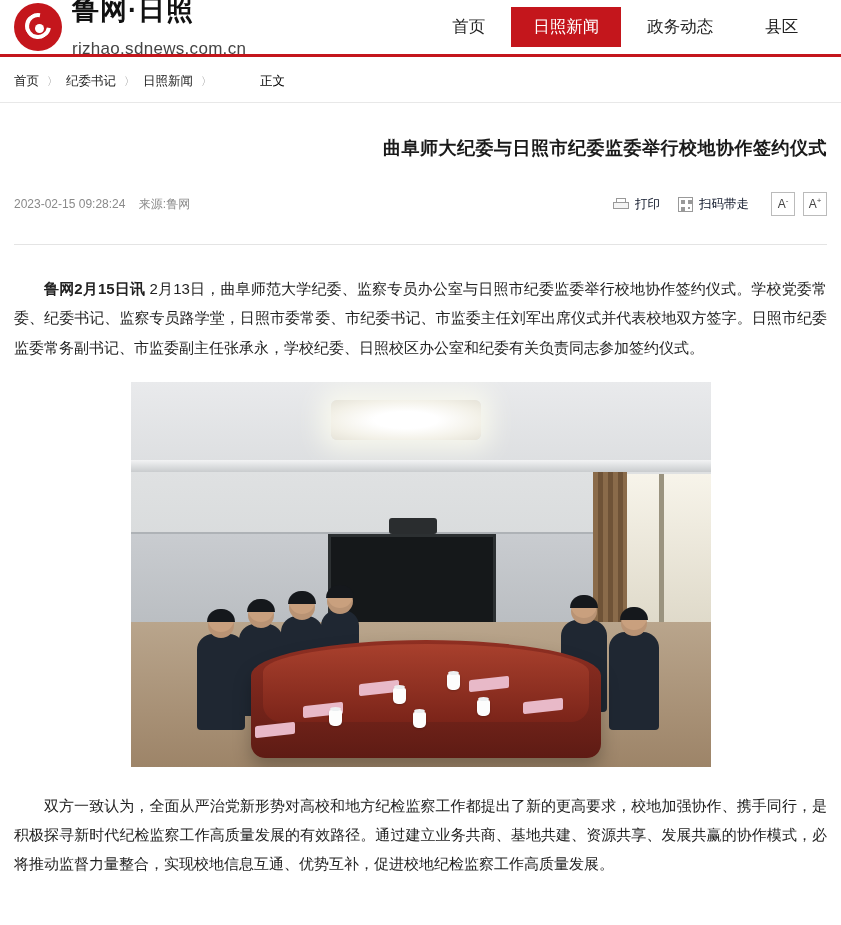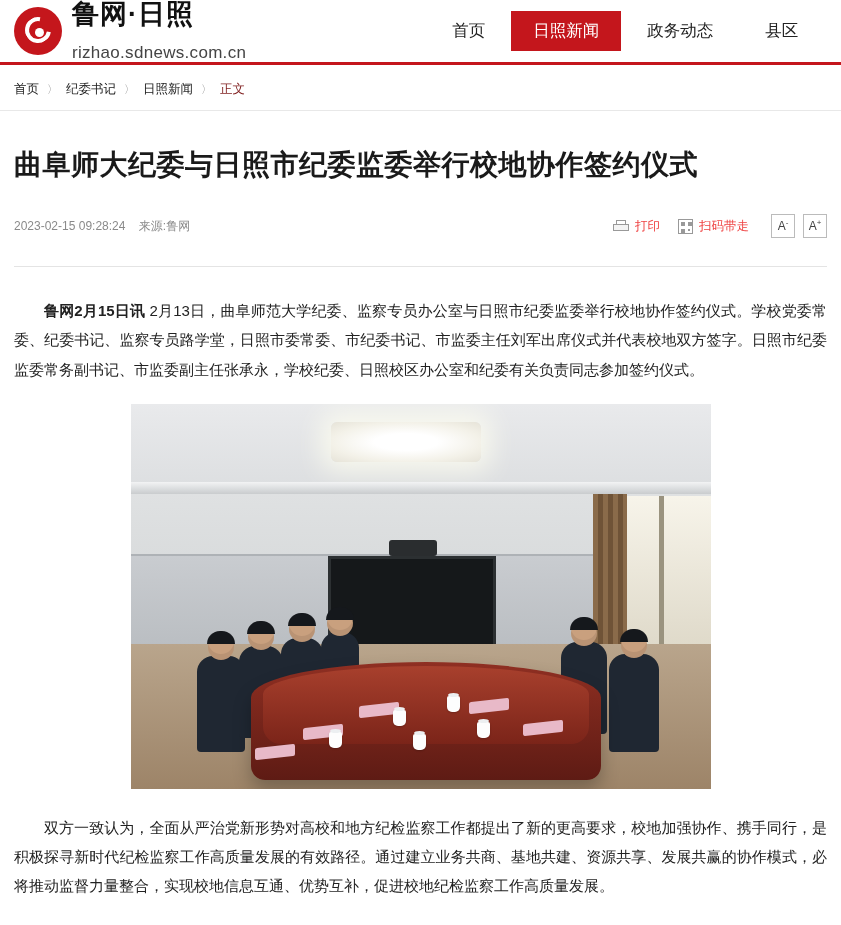--- a/index.html
+++ b/index.html
@@ -10,21 +10,21 @@
   body {
     width: 841px;
     min-height: 925px;
     font-family: "Liberation Sans", sans-serif;
     color: #333;
     -webkit-font-smoothing: antialiased;
   }
   
   .site-header {
     position: relative;
-    height: 62px;
+    height: 54px;
     display: flex;
     align-items: center;
     padding: 4px 14px;
     box-sizing: border-box;
   }
   .brand {
     display: flex;
     align-items: center;
     gap: 10px;
   }
@@ -105,38 +105,39 @@
   .breadcrumb {
     display: flex;
     align-items: center;
     gap: 8px;
     font-size: 12.5px;
     color: #333;
     padding: 16px 14px 12px 14px;
     border-bottom: 1px solid #e8e8e8;
   }
   .breadcrumb .crumb { color: #222; cursor: pointer; }
-  .breadcrumb .crumb.last { color: #7f1d1d; cursor: default; }
+  .breadcrumb .crumb.last { color: #000000; cursor: default; margin-left: 40px; }
   .breadcrumb .sep {
     color: #999;
     font-size: 11px;
   }
   
   .article {
     padding: 0 14px;
     box-sizing: border-box;
   }
   .article-title {
-    text-align: left;
-    font-size: 28px;
+    text-align: right;
+    font-size: 18px;
     font-weight: bold;
     color: #1a1a1a;
     margin: 34px 0 0 0;
     line-height: 1.4;
     letter-spacing: .5px;
+    font-family: Liberation Mono, monospace;
   }
   .meta-row {
     display: flex;
     align-items: center;
     margin-top: 30px;
     padding-bottom: 28px;
     border-bottom: 1px solid #e4e4e4;
   }
   .meta-left {
     font-size: 12px;
@@ -146,21 +147,21 @@
     margin-left: auto;
     display: flex;
     align-items: center;
     gap: 18px;
   }
   .meta-action {
     display: flex;
     align-items: center;
     gap: 6px;
     font-size: 12.5px;
-    color: #ef4444;
+    color: #0f172a;
     cursor: pointer;
   }
   .icon-print {
     width: 16px;
     height: 13px;
     position: relative;
     display: inline-block;
   }
   .icon-print::before {
     content: "";

